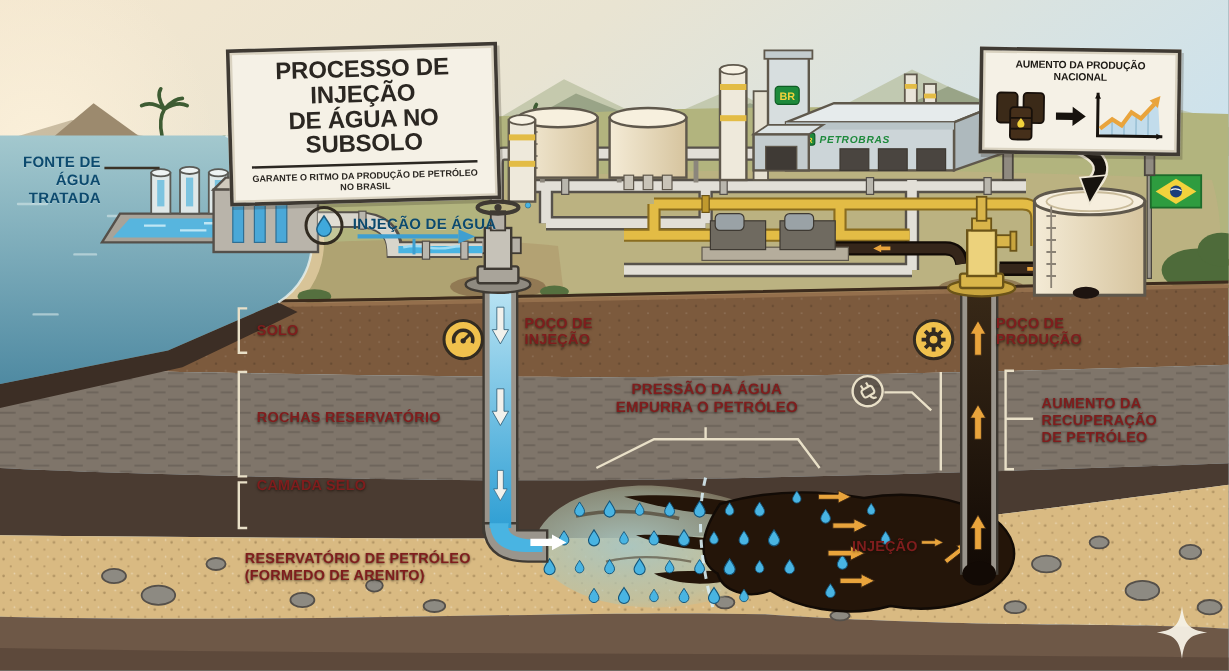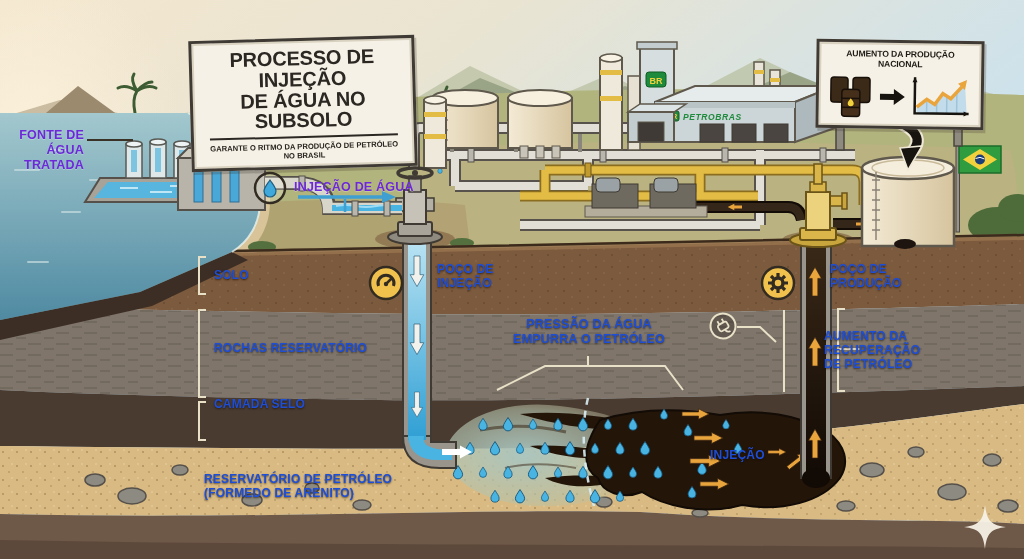--- a/index.html
+++ b/index.html
@@ -1,22 +1,22 @@
 <!DOCTYPE html>
 <html><head>
 <meta charset="utf-8">
 <style>
   html,body{margin:0;padding:0;background:#222;}
   #canvas{position:relative;width:1024px;height:559px;overflow:hidden;
           font-family:"Liberation Sans",sans-serif;background:#cfe3ec;}
   #scene{position:absolute;inset:0;}
   .lbl{position:absolute;white-space:pre-line;font-weight:700;font-size:12px;
        line-height:1.18;letter-spacing:.2px;}
-  .lbl-light{color:#1d4ed8;text-shadow:0 1px 2px rgba(20,12,5,.65);}
-  .lbl-dark{color:#6d28d9;text-shadow:0 1px 0 rgba(255,255,255,.25);}
+  .lbl-light{color:#7f1d1d;text-shadow:0 1px 2px rgba(20,12,5,.65);}
+  .lbl-dark{color:#0c4a6e;text-shadow:0 1px 0 rgba(255,255,255,.25);}
   .sign{position:absolute;background:#f5f1e6;border:3px solid #3f3a33;
         box-shadow:inset 0 0 0 2px #d9d2c0,2px 3px 0 rgba(60,50,40,.25);
         box-sizing:border-box;}
   #main-sign{left:190px;top:38px;width:226px;padding:7px 10px 6px;
              transform:rotate(-1.6deg);text-align:center;}
   #main-sign .t{font-size:20px;font-weight:800;line-height:1.04;color:#2b2722;
                 letter-spacing:-.2px;white-space:pre-line;}
   #main-sign .s{font-size:7.6px;font-weight:700;color:#2b2722;border-top:2px solid #2b2722;
                 margin:5px 6px 0;padding-top:4px;}
   #prod-sign{left:816px;top:40px;width:168px;padding:6px 5px 5px;transform:rotate(.8deg);}
@@ -488,25 +488,25 @@
   </div>
 </div>
 
 <div class="lbl lbl-dark" style="left:16px;top:128px;width:68px;text-align:right;font-size:12.5px;">FONTE DE
 ÁGUA
 TRATADA</div>
 <div class="lbl lbl-dark" style="left:294px;top:180px;font-size:12.5px;">INJEÇÃO DE ÁGUA</div>
 <div class="lbl lbl-light" style="left:214px;top:268px;">SOLO</div>
 <div class="lbl lbl-light" style="left:214px;top:341px;">ROCHAS RESERVATÓRIO</div>
 <div class="lbl lbl-light" style="left:214px;top:397px;">CAMADA SELO</div>
-<div class="lbl lbl-light" style="left:204px;top:458px;margin-top:14px;">RESERVATÓRIO DE PETRÓLEO
+<div class="lbl lbl-light" style="left:204px;top:458px;">RESERVATÓRIO DE PETRÓLEO
 (FORMEDO DE ARENITO)</div>
 <div class="lbl lbl-light" style="left:437px;top:262px;">POÇO DE
 INJEÇÃO</div>
 <div class="lbl lbl-light" style="left:503px;top:317px;width:172px;text-align:center;font-size:12.5px;">PRESSÃO DA ÁGUA
 EMPURRA O PETRÓLEO</div>
 <div class="lbl lbl-light" style="left:710px;top:448px;">INJEÇÃO</div>
 <div class="lbl lbl-light" style="left:830px;top:262px;">POÇO DE
 PRODUÇÃO</div>
-<div class="lbl lbl-light" style="left:824px;top:329px;">AUMENTO DA
+<div class="lbl lbl-light" style="left:868px;top:329px;">AUMENTO DA
 RECUPERAÇÃO
 DE PETRÓLEO</div>
 </div>
 
 </body></html>

